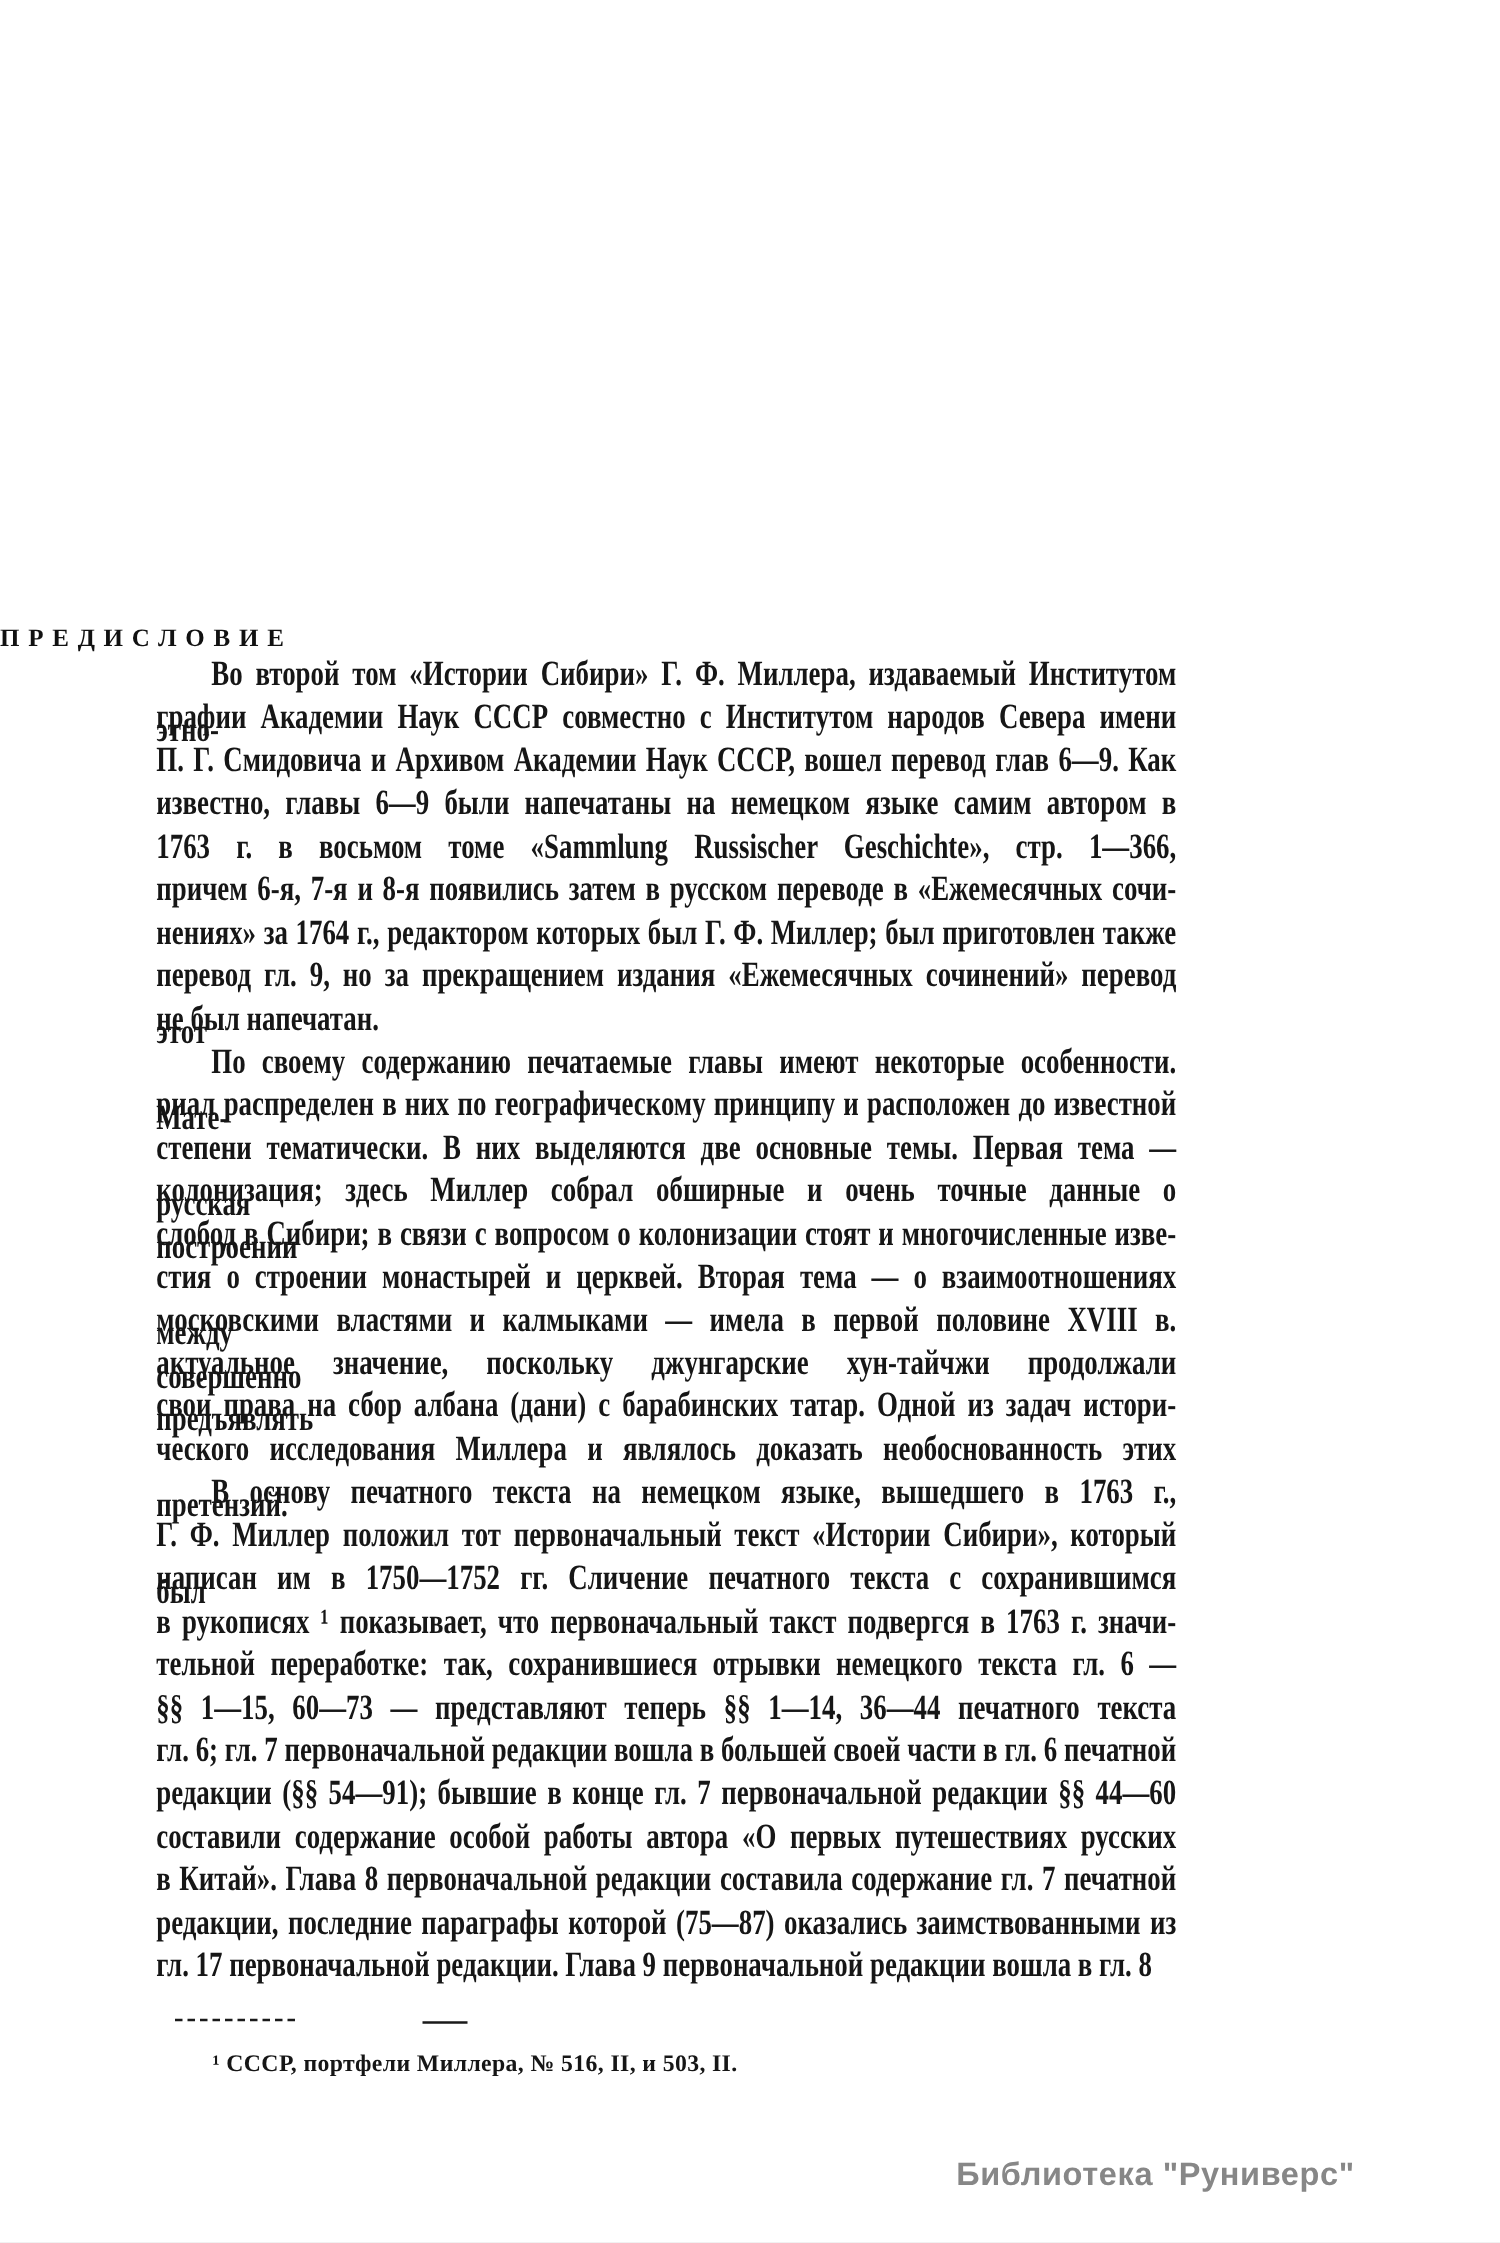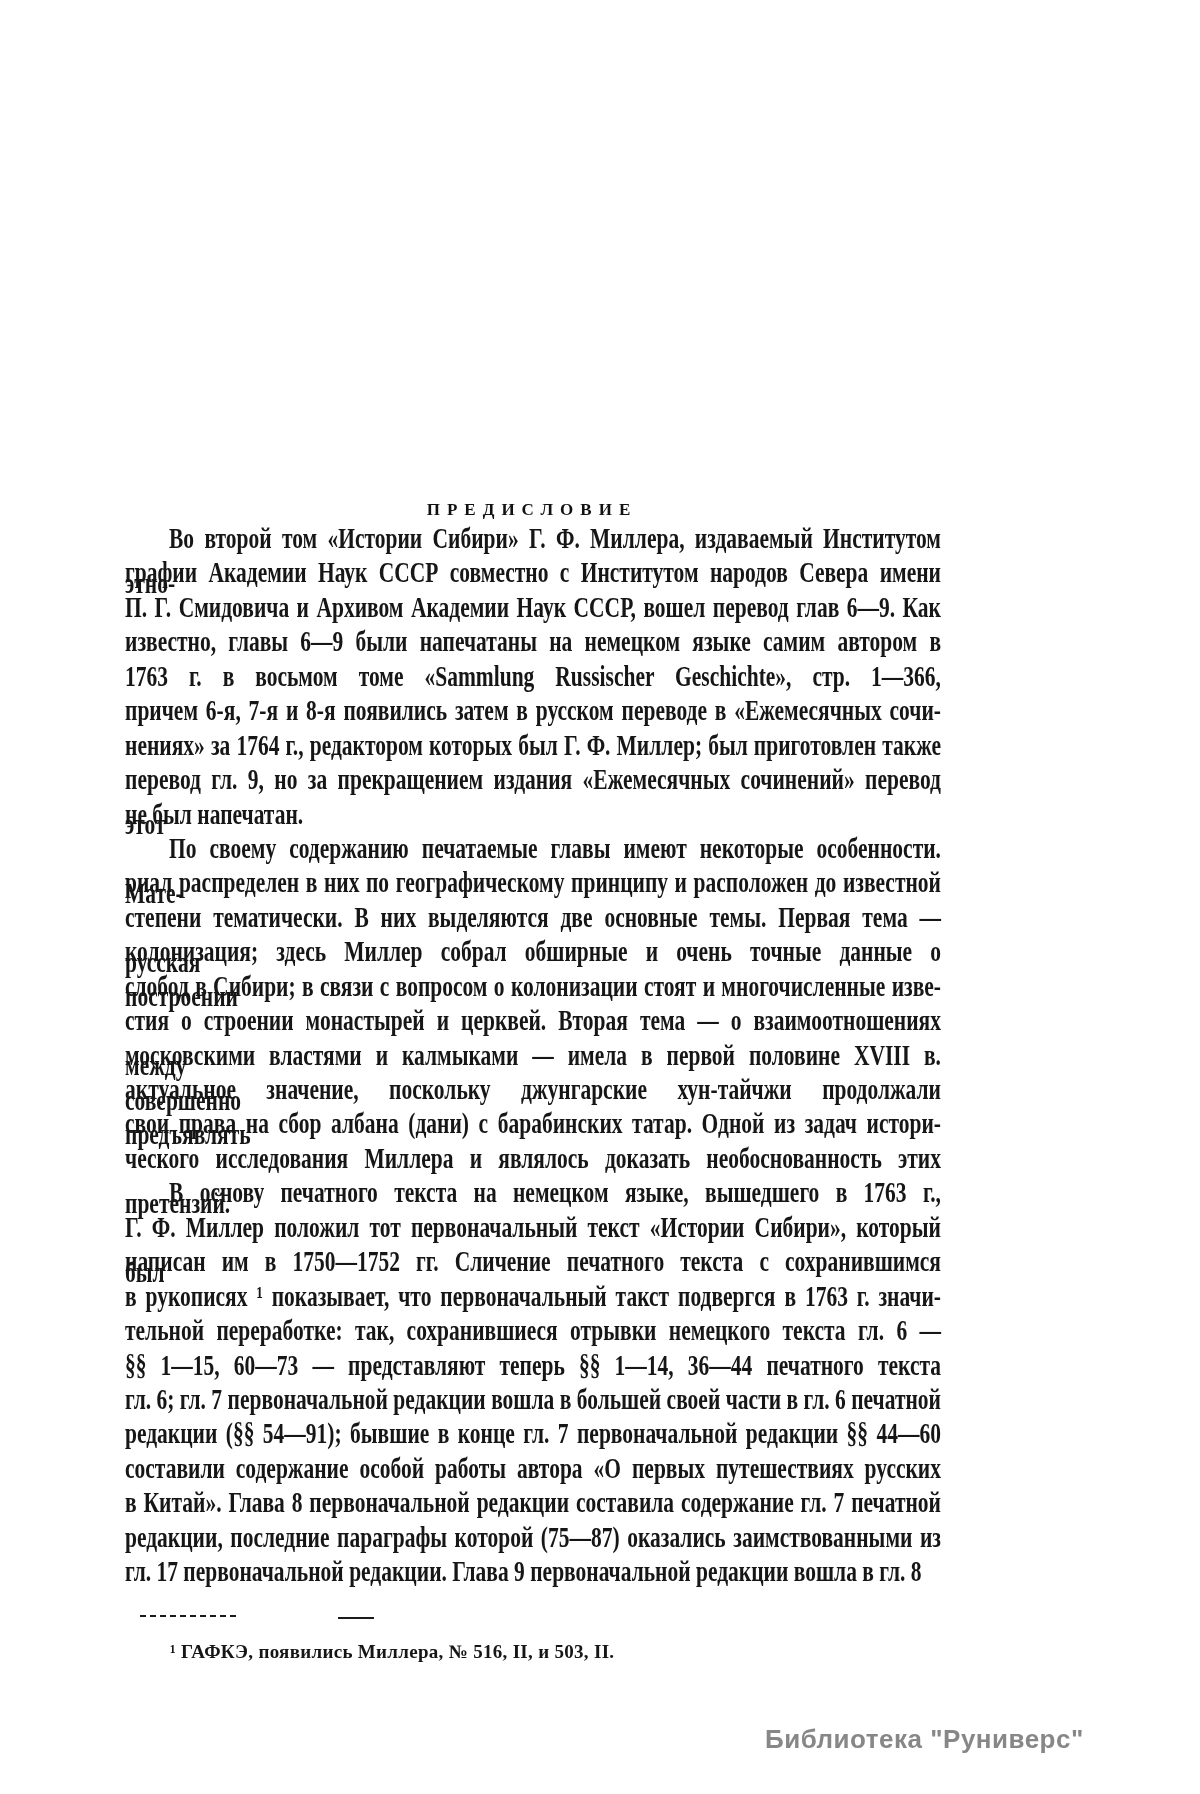--- a/index.html
+++ b/index.html
@@ -8,22 +8,21 @@
     width:1200px; height:1794px;
     margin:0 auto;
     background:#ffffff;
     overflow:hidden;
     font-family:"Liberation Serif", serif;
     color:#141414;
   }
   .doc-title {
     position:absolute;
     left:0; top:500px; width:1064px;
-    text-align:center;
-    font-size:17px;
+    font-size:20px;
     font-weight:bold;
     letter-spacing:7px;
     color:#111;
   }
   .body-text {
     position:absolute;
     left:125px; top:522px;
     width:816px;
     font-size:21.5px;
     font-weight:bold;
@@ -104,16 +103,16 @@
       <div class="bline">редакции (§§ 54—91); бывшие в конце гл. 7 первоначальной редакции §§ 44—60</div>
       <div class="bline">составили содержание особой работы автора «О первых путешествиях русских</div>
       <div class="bline">в Китай». Глава 8 первоначальной редакции составила содержание гл. 7 печатной</div>
       <div class="bline">редакции, последние параграфы которой (75—87) оказались заимствованными из</div>
       <div class="bline plast">гл. 17 первоначальной редакции. Глава 9 первоначальной редакции вошла в гл. 8</div>
     </div>
 
   <div class="footnote-rule-a"></div>
   <div class="footnote-rule-b"></div>
 
-  <div class="footnote">¹ ГАФКЭ, появились Миллера, № 516, II, и 503, II.</div>
+  <div class="footnote">¹ СССР, портфели Миллера, № 516, II, и 503, II.</div>
 
   <div class="watermark">Библиотека "Руниверс"</div>
 </div>
 
 </body></html>

